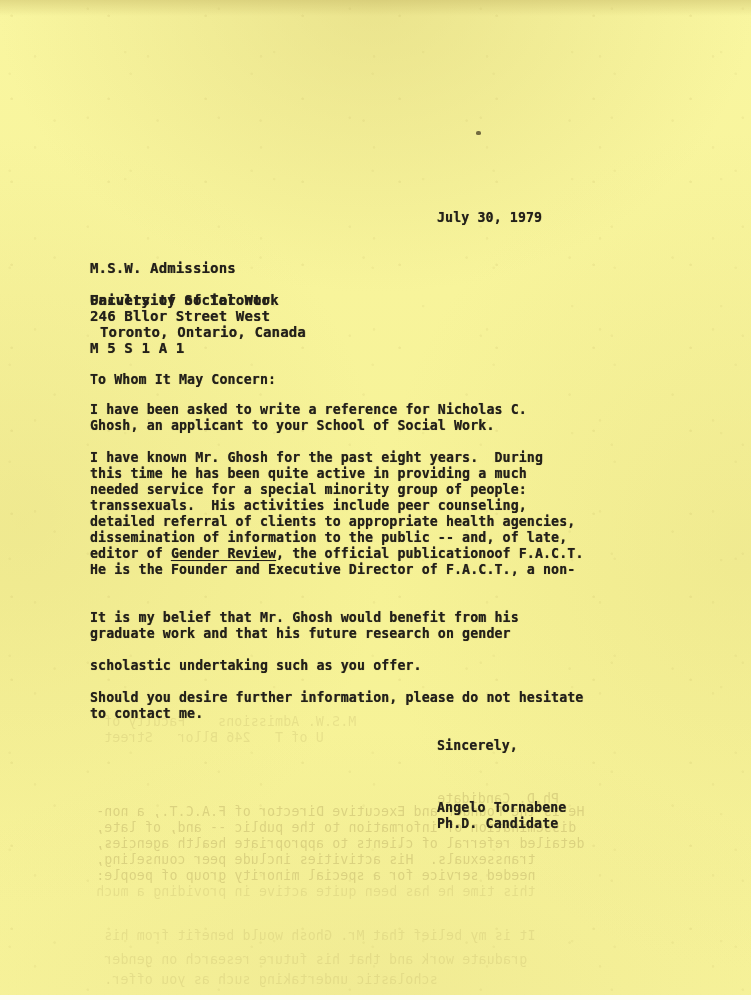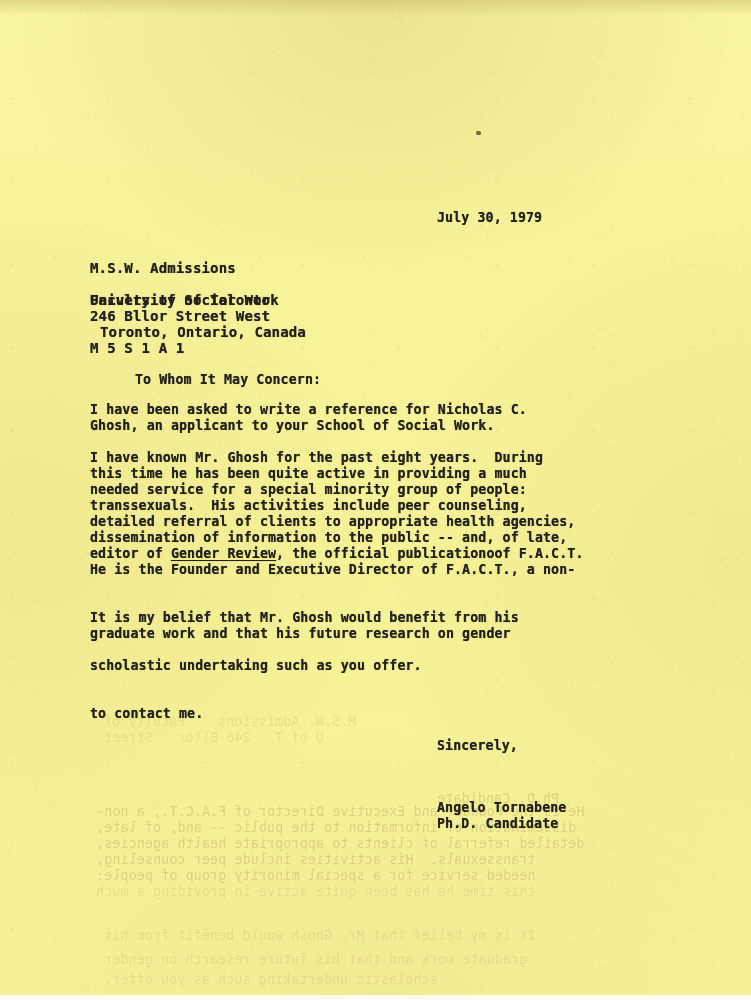--- a/index.html
+++ b/index.html
@@ -134,40 +134,41 @@
 
     <div class="tx" style="left:437px; top:210px;">July 30, 1979</div>
 
     <div class="tx block" style="left:90px; top:260px;">M.S.W. Admissions</div>
     <div class="tx block" style="left:90px; top:292px;">Faculty of Social Work</div>
     <div class="tx block" style="left:90px; top:292px;">University of Toronto</div>
     <div class="tx block" style="left:90px; top:308px;">246 Bllor Street West</div>
     <div class="tx block" style="left:100px; top:324px;">Toronto, Ontario, Canada</div>
     <div class="tx block" style="left:90px; top:340px;">M 5 S 1 A 1</div>
 
-    <div class="tx" style="left:90px; top:372px;margin-left:45px;">To Whom It May Concern:</div>
+    <div class="tx" style="left:90px; top:372px;">To Whom It May Concern:</div>
 
     <div class="tx" style="left:90px; top:418px;">Ghosh, an applicant to your School of Social Work.</div>
     <div class="tx" style="left:90px; top:402px;">I have been asked to write a reference for Nicholas C.</div>
 
     <div class="tx" style="left:90px; top:450px;">I have known Mr. Ghosh for the past eight years.  During</div>
     <div class="tx" style="left:90px; top:466px;">this time he has been quite active in providing a much</div>
     <div class="tx" style="left:90px; top:482px;">needed service for a special minority group of people:</div>
     <div class="tx" style="left:90px; top:498px;">transsexuals.  His activities include peer counseling,</div>
     <div class="tx" style="left:90px; top:514px;">detailed referral of clients to appropriate health agencies,</div>
     <div class="tx" style="left:90px; top:530px;">dissemination of information to the public -- and, of late,</div>
 
     <div class="tx" style="left:90px; top:546px;"><span>editor of </span><span class="und">Gender Review</span><span>, the official publicationoof F.A.C.T.</span></div>
 
     <div class="tx" style="left:90px; top:562px;">He is the Founder and Executive Director of F.A.C.T., a non-</div>
 
     <div class="tx" style="left:90px; top:610px;">It is my belief that Mr. Ghosh would benefit from his</div>
     <div class="tx" style="left:90px; top:626px;">graduate work and that his future research on gender</div>
     <div class="tx" style="left:90px; top:658px;">scholastic undertaking such as you offer.</div>
 
+    <div class="tx" style="left:90px; top:690px;">Should you desire further information, please do not hesitate</div>
     <div class="tx" style="left:90px; top:706px;">to contact me.</div>
 
     <div class="tx" style="left:437px; top:738px;">Sincerely,</div>
 
     <div class="tx" style="left:437px; top:800px;">Angelo Tornabene</div>
     <div class="tx" style="left:437px; top:816px;">Ph.D. Candidate</div>
 
   </div>
 
   <div class="bottom-trim"></div>

